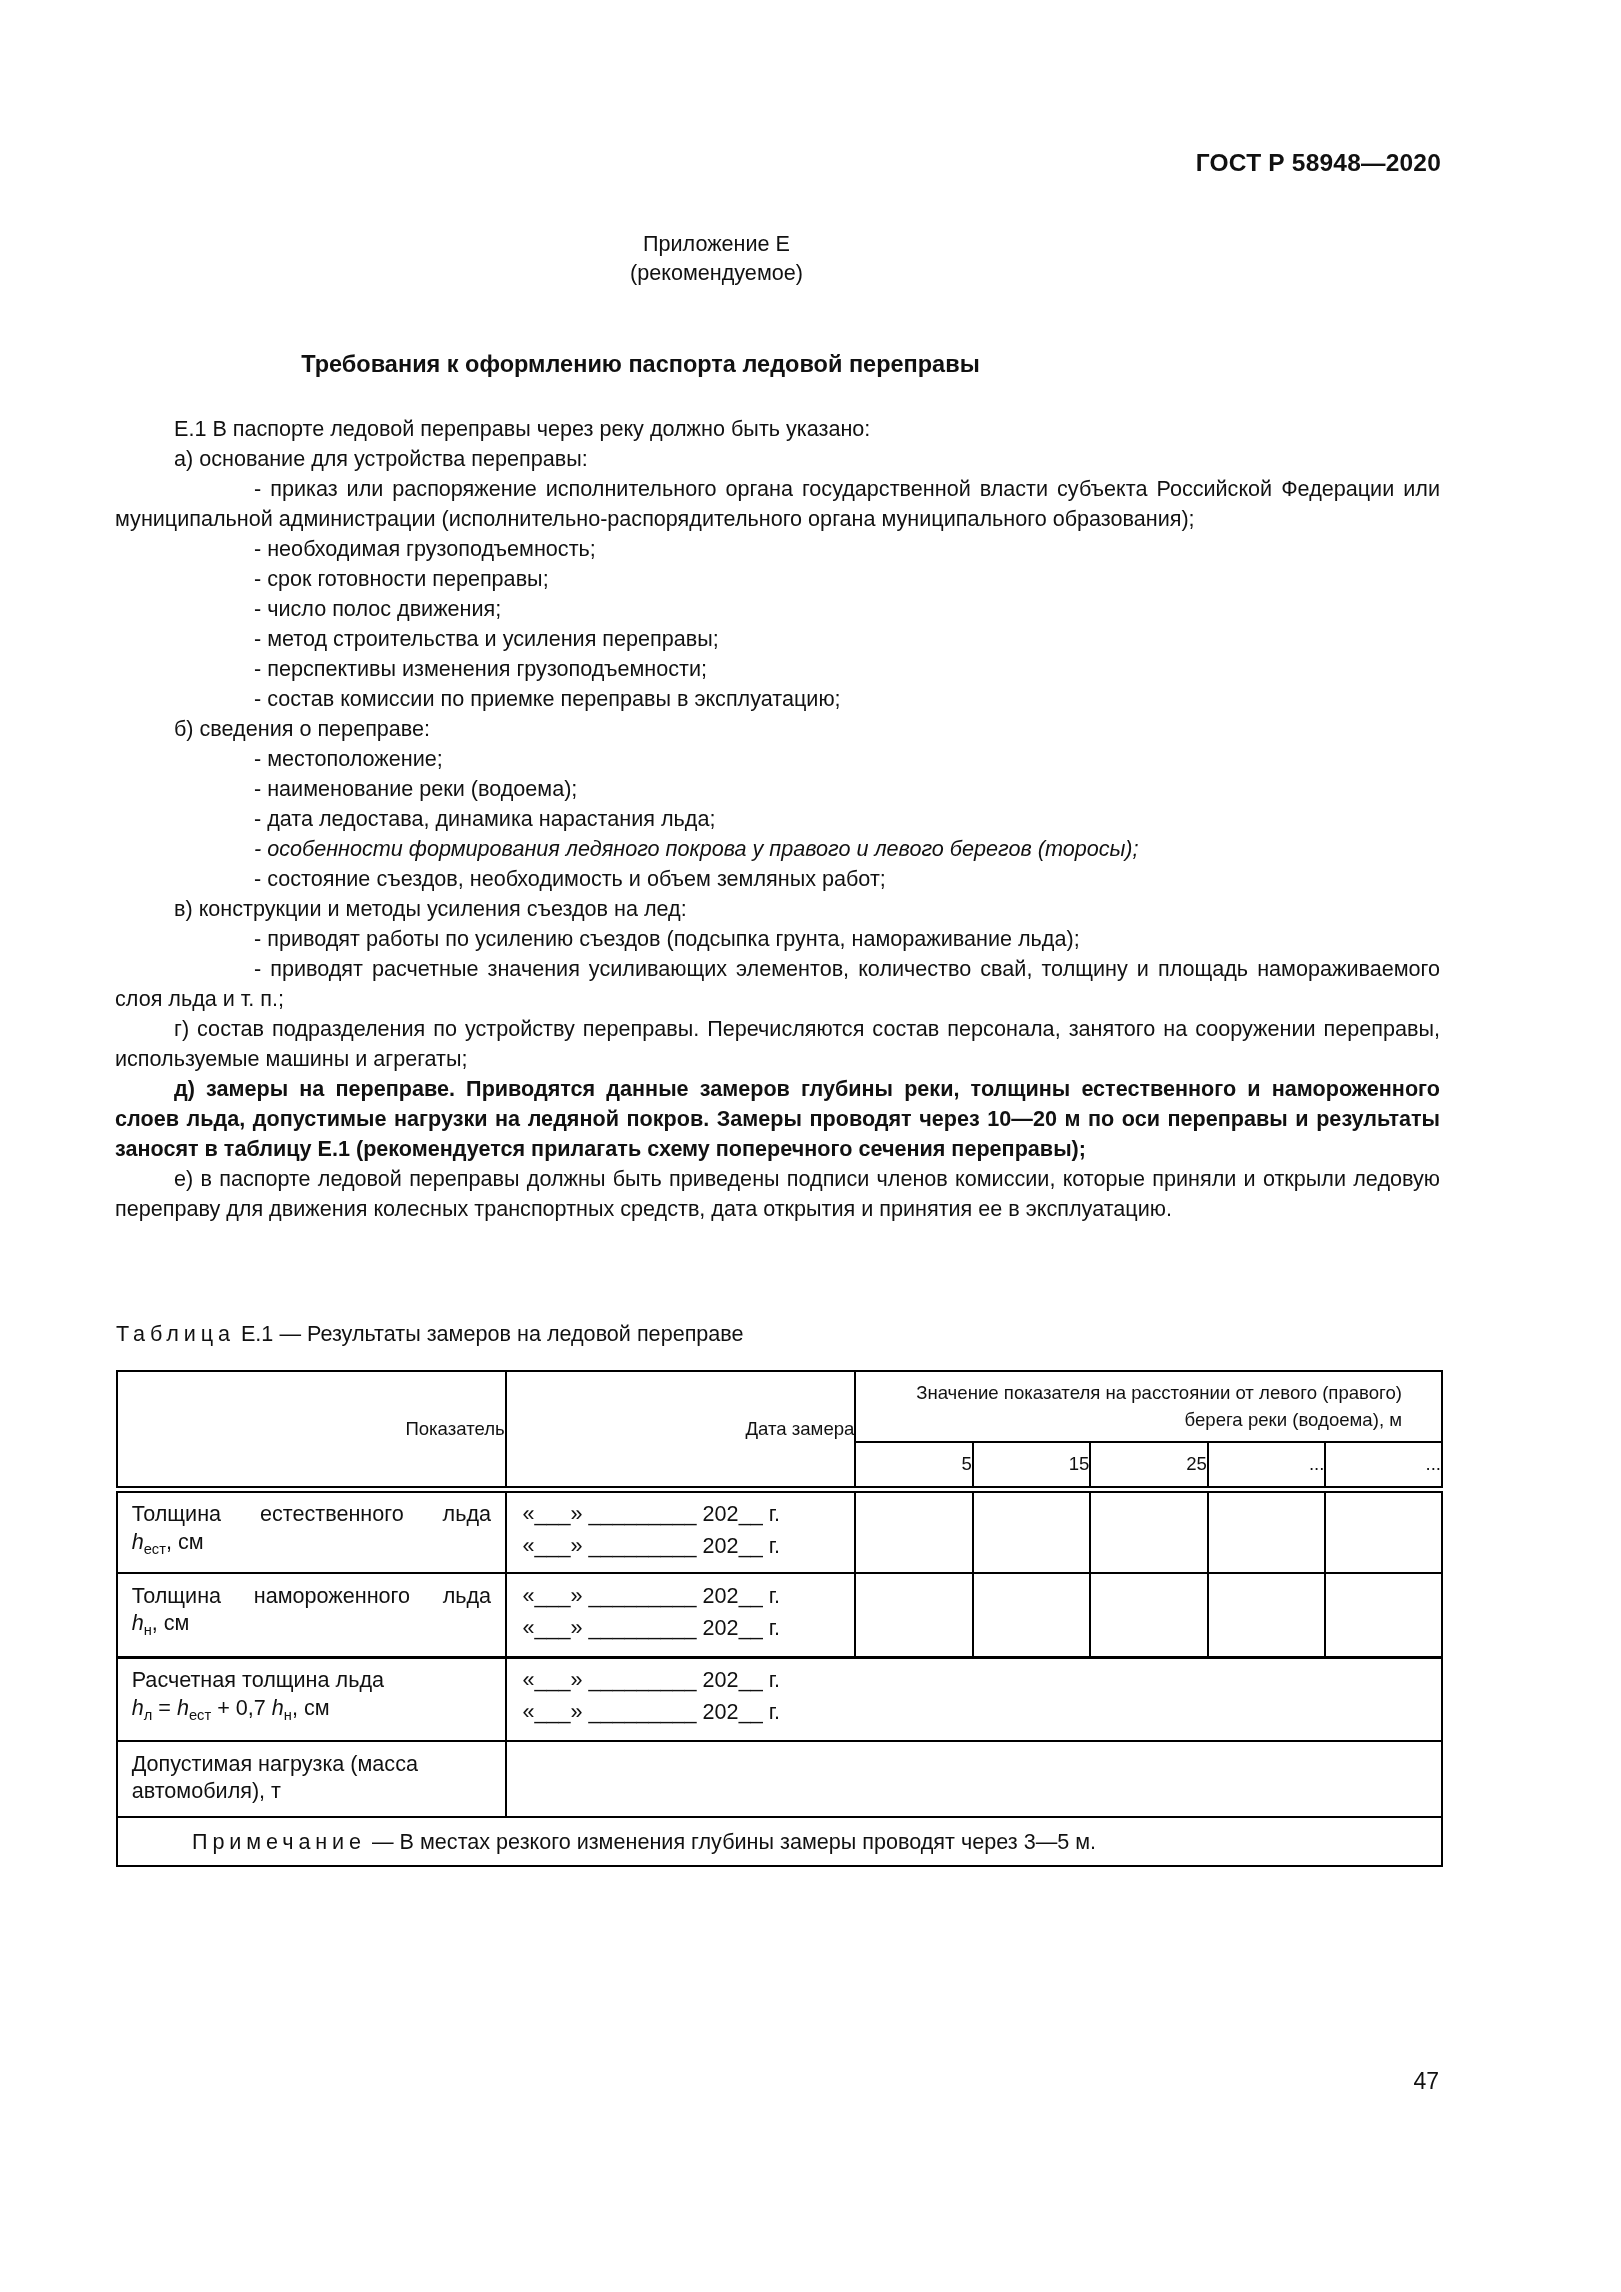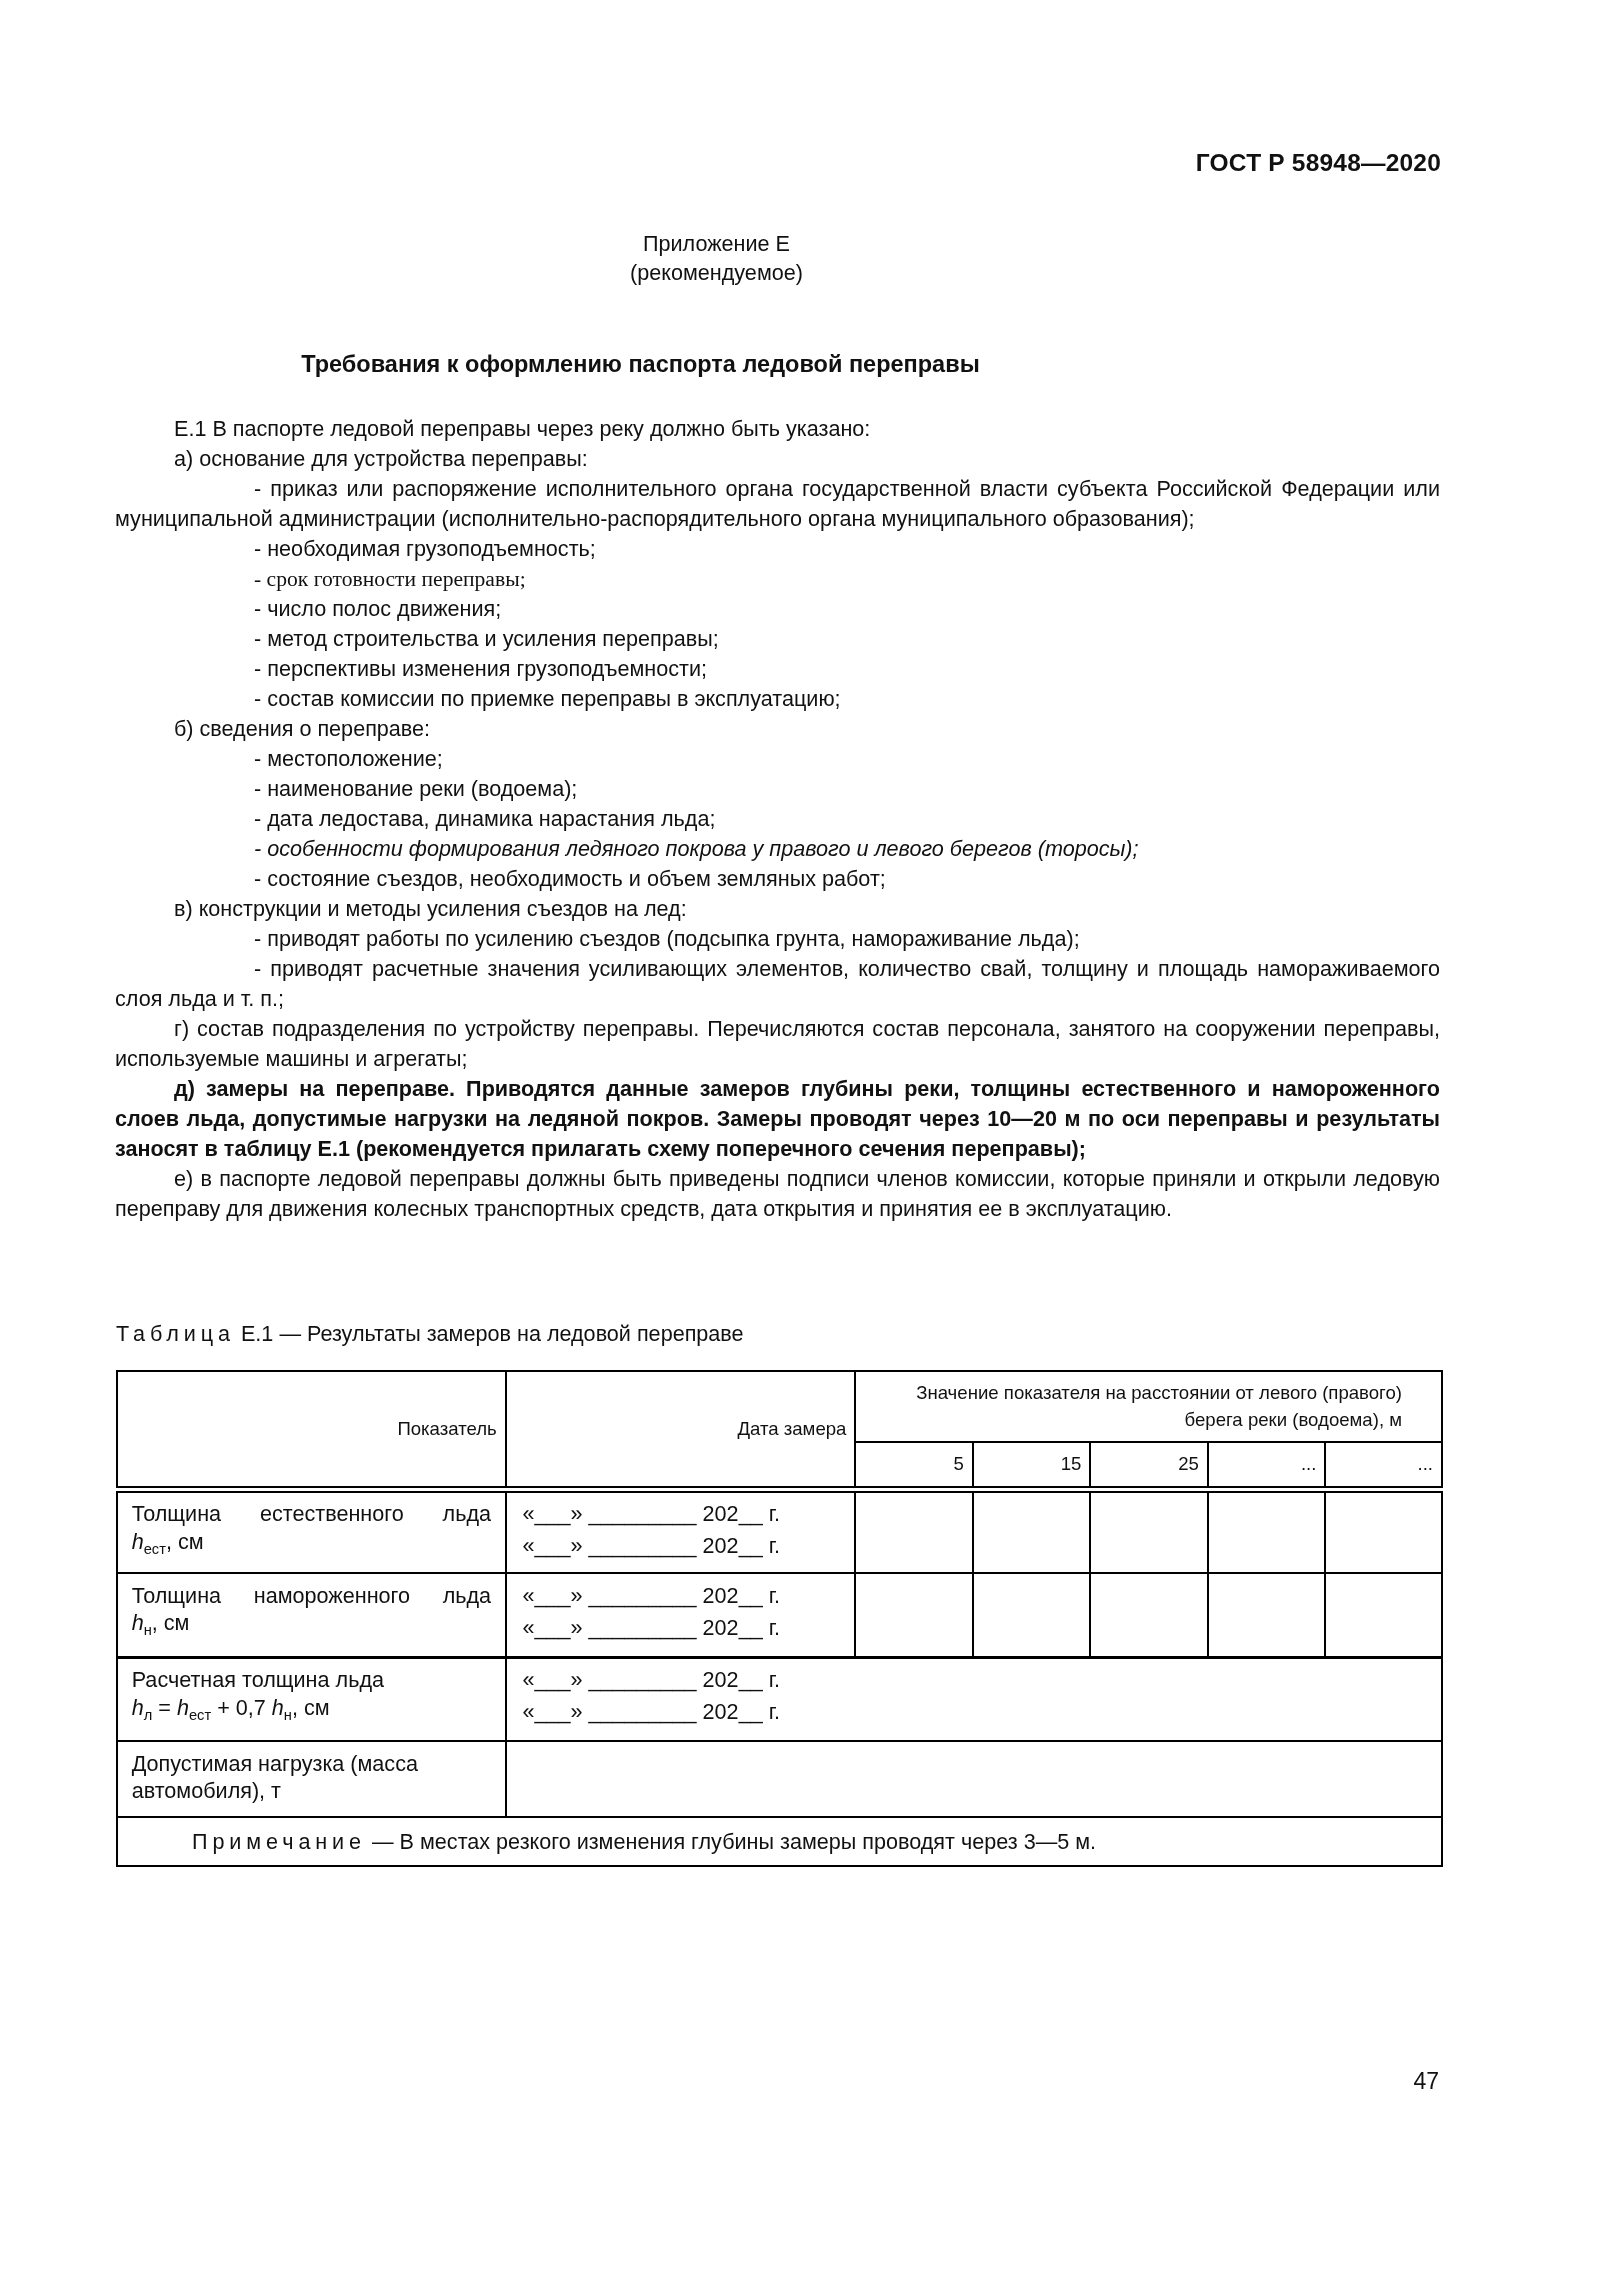--- a/index.html
+++ b/index.html
@@ -6,21 +6,21 @@
   body { width: 1621px; height: 2293px; position: relative; overflow: hidden;
          font-family: "Liberation Sans", "DejaVu Sans", sans-serif; color: #111; }
   .doc-code { position: absolute; top: 149px; right: 180px; font-weight: bold; font-size: 24.5px; letter-spacing: 0.2px; }
   .appendix { position: absolute; top: 229px; left: 0; width: 1433px; text-align: center; font-weight: normal; font-size: 21.6px; line-height: 29px; }
   .title { position: absolute; top: 351px; left: 0; width: 1281px; text-align: center; font-weight: bold; font-size: 23.5px; }
   .body-text { position: absolute; top: 414px; left: 174px; width: 1266px; font-size: 21.6px; line-height: 30px; }
   .body-text p { margin: 0; text-align: justify; }
   .table-caption { position: absolute; top: 1321px; left: 116px; font-size: 21.6px; }
   .table-caption .spaced { letter-spacing: 4.9px; }
   table.e1 { position: absolute; top: 1370px; left: 116px; width: 1327px; border-collapse: collapse; font-size: 21.6px; }
-  table.e1 td, table.e1 th { border: 2.9px solid #000; padding: 8px; font-weight: normal; }
+  table.e1 td, table.e1 th { border: 2.9px solid #000; padding: 0; font-weight: normal; }
   table.e1 th { font-size: 18.6px; text-align: right; vertical-align: middle; }
   .hdr-double { border-bottom: 7.8px double #000 !important; }
   .lbl { padding: 7.8px 13.7px !important; vertical-align: top; line-height: 27.4px; }
   .date { padding: 5.9px 15.7px !important; vertical-align: top; line-height: 32px; white-space: nowrap; }
   .note { padding: 9.8px 0 9.8px 74px !important; font-size: 21.6px; }
   .spaced { letter-spacing: 4.9px; }
   .page-num { position: absolute; top: 2068px; right: 182px; font-size: 23px; }
   .sub { font-size: 14.7px; vertical-align: -4.9px; }
   i { font-style: italic; }
 </style>
@@ -34,21 +34,21 @@
   <div>(рекомендуемое)</div>
 </div>
 
 <div class="title">Требования к оформлению паспорта ледовой переправы</div>
 
 <div class="body-text">
   <p style="text-indent:0;margin-left:0;">Е.1 В паспорте ледовой переправы через реку должно быть указано:</p>
   <p>а) основание для устройства переправы:</p>
   <p style="margin-left:-59px;text-indent:139px;">- приказ или распоряжение исполнительного органа государственной власти субъекта Российской Федерации или муниципальной администрации (исполнительно-распорядительного органа муниципального образования);</p>
   <p style="padding-left:80px;">- необходимая грузоподъемность;</p>
-  <p style="padding-left:80px;font-family:Liberation Serif, serif;">- срок готовности переправы;</p>
+  <p style="padding-left:80px;">- срок готовности переправы;</p>
   <p style="padding-left:80px;">- число полос движения;</p>
   <p style="padding-left:80px;">- метод строительства и усиления переправы;</p>
   <p style="padding-left:80px;">- перспективы изменения грузоподъемности;</p>
   <p style="padding-left:80px;">- состав комиссии по приемке переправы в эксплуатацию;</p>
   <p>б) сведения о переправе:</p>
   <p style="padding-left:80px;">- местоположение;</p>
   <p style="padding-left:80px;">- наименование реки (водоема);</p>
   <p style="padding-left:80px;">- дата ледостава, динамика нарастания льда;</p>
   <p style="padding-left:80px;font-style:italic;">- особенности формирования ледяного покрова у правого и левого берегов (торосы);</p>
   <p style="padding-left:80px;">- состояние съездов, необходимость и объем земляных работ;</p>

